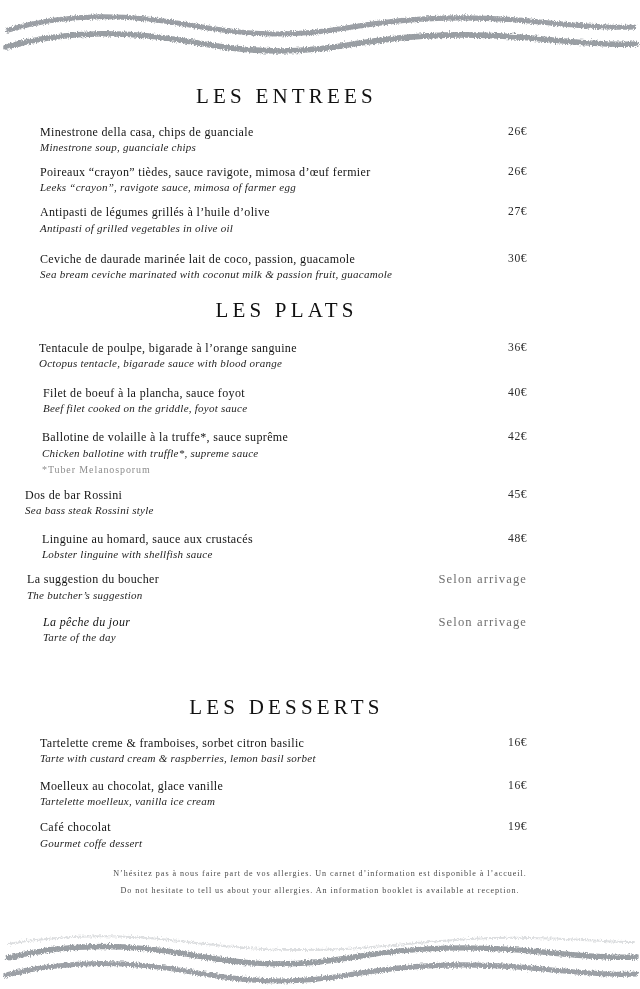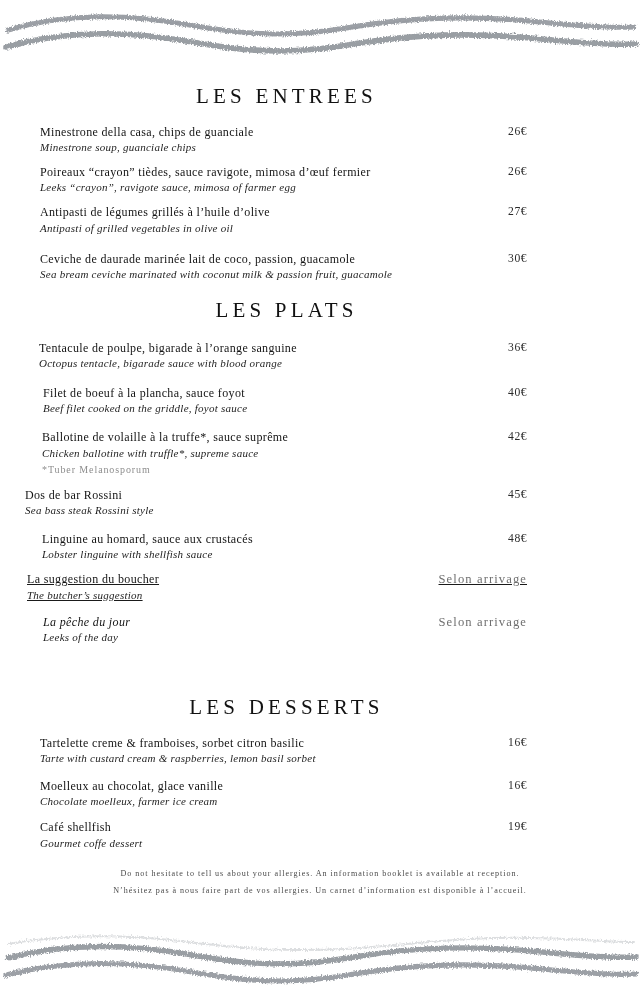--- a/index.html
+++ b/index.html
@@ -241,34 +241,34 @@
       </li>
       <li class="item" style="margin-top:14px; padding-left:26px;">
         <div class="item-row">
           <div class="item-text">
             <div class="name-fr">Linguine au homard, sauce aux crustacés</div>
             <div class="name-en">Lobster linguine with shellfish sauce</div>
           </div>
           <div class="price">48€</div>
         </div>
       </li>
-      <li class="item" style="margin-top:11px; padding-left:11px;text-decoration:underline;">
+      <li class="item" style="margin-top:11px; padding-left:11px;">
         <div class="item-row">
           <div class="item-text">
             <div class="name-fr">La suggestion du boucher</div>
             <div class="name-en">The butcher’s suggestion</div>
           </div>
           <div class="price is-text">Selon arrivage</div>
         </div>
       </li>
       <li class="item" style="margin-top:13px; padding-left:27px;">
         <div class="item-row">
           <div class="item-text">
             <div class="name-fr is-italic">La pêche du jour</div>
-            <div class="name-en">Leeks of the day</div>
+            <div class="name-en">Tarte of the day</div>
           </div>
           <div class="price is-text">Selon arrivage</div>
         </div>
       </li>
     </ul>
   </div>
 
   <div class="section" id="section-desserts">
     <h2 class="section-title">LES DESSERTS</h2>
     <ul class="items">
@@ -278,40 +278,40 @@
             <div class="name-fr">Tartelette creme &amp; framboises, sorbet citron basilic</div>
             <div class="name-en">Tarte with custard cream &amp; raspberries, lemon basil sorbet</div>
           </div>
           <div class="price">16€</div>
         </div>
       </li>
       <li class="item" style="margin-top:13px;">
         <div class="item-row">
           <div class="item-text">
             <div class="name-fr">Moelleux au chocolat, glace vanille</div>
-            <div class="name-en">Chocolate moelleux, farmer ice cream</div>
+            <div class="name-en">Tartelette moelleux, vanilla ice cream</div>
           </div>
           <div class="price">16€</div>
         </div>
       </li>
       <li class="item" style="margin-top:12px;">
         <div class="item-row">
           <div class="item-text">
-            <div class="name-fr">Café shellfish</div>
+            <div class="name-fr">Café chocolat</div>
             <div class="name-en">Gourmet coffe dessert</div>
           </div>
           <div class="price">19€</div>
         </div>
       </li>
     </ul>
   </div>
 
   <div class="footer">
+    <div class="footer-line">N’hésitez pas à nous faire part de vos allergies. Un carnet d’information est disponible à l’accueil.</div>
     <div class="footer-line">Do not hesitate to tell us about your allergies. An information booklet is available at reception.</div>
-    <div class="footer-line">N’hésitez pas à nous faire part de vos allergies. Un carnet d’information est disponible à l’accueil.</div>
   </div>
 
   <div class="ornament bottom">
     <svg viewBox="0 0 640 62" xmlns="http://www.w3.org/2000/svg" aria-hidden="true">
       <defs>
         <filter id="dry3" x="-5%" y="-40%" width="110%" height="180%">
           <feTurbulence type="fractalNoise" baseFrequency="0.95 0.55" numOctaves="4" seed="41" result="n3"></feTurbulence>
           <feDisplacementMap in="SourceGraphic" in2="n3" scale="4.4" xChannelSelector="R" yChannelSelector="G"></feDisplacementMap>
         </filter>
         <filter id="dry4" x="-5%" y="-40%" width="110%" height="180%">

